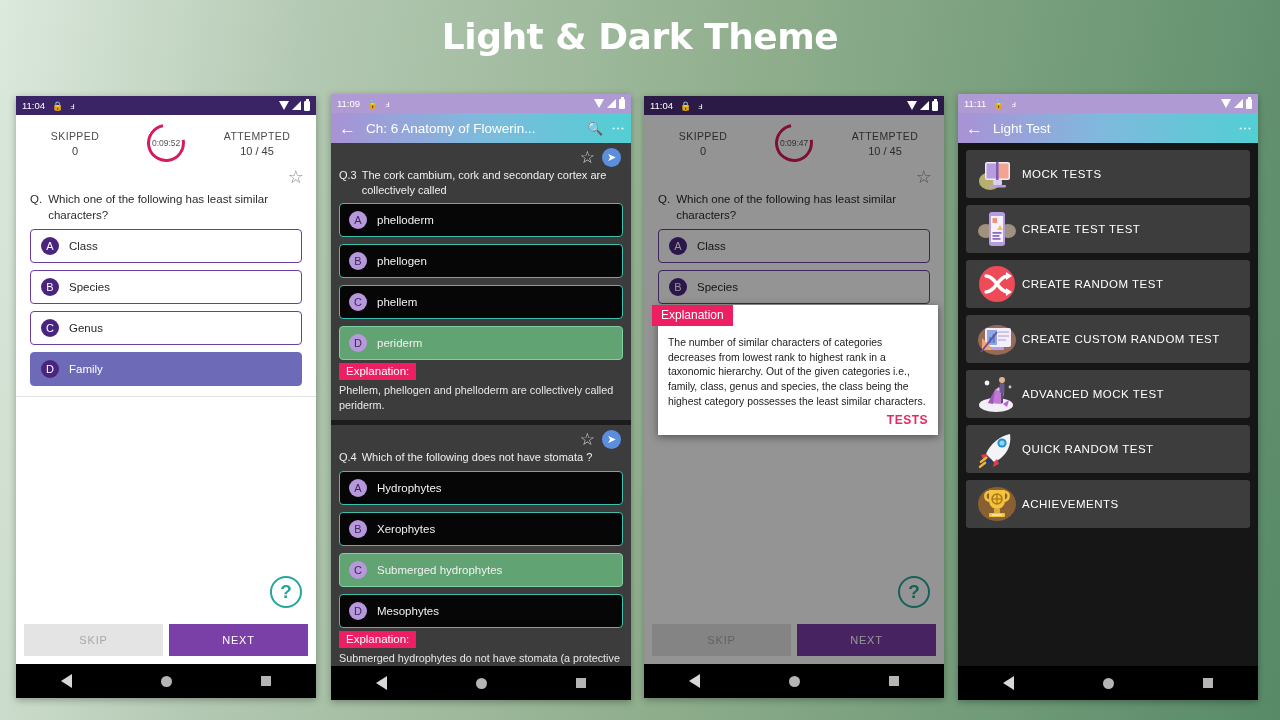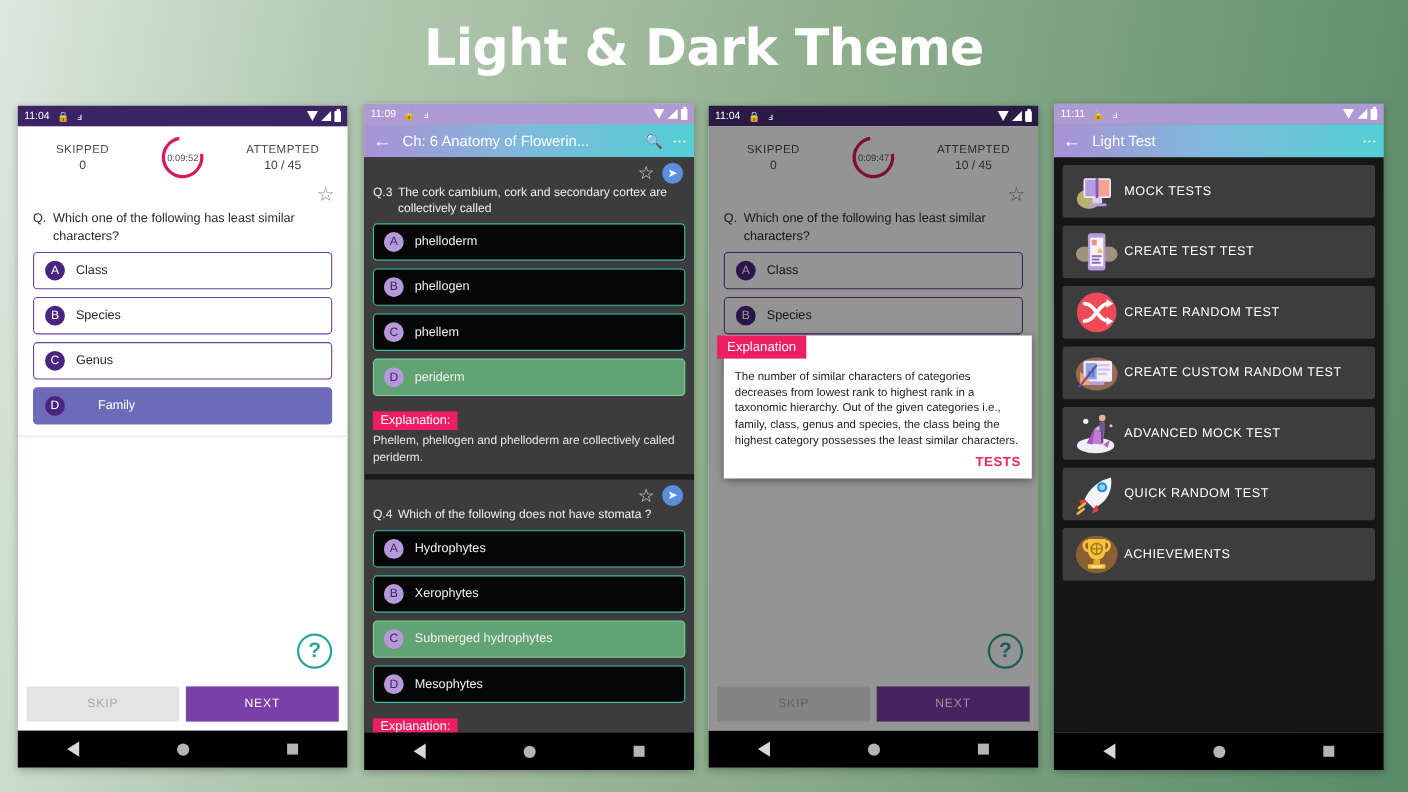--- a/index.html
+++ b/index.html
@@ -8,21 +8,21 @@
     font-family: "Liberation Sans", sans-serif;
     background: linear-gradient(100deg, #dce9dd 0%, #b4c9b3 22%, #8fae8c 55%, #588a68 100%);
     position: relative;
   }
 
   
   #hero-title {
     position: absolute;
     top: 16px; left: 0; width: 100%;
     text-align: center;
-    font-size: 46px;
+    font-size: 36px;
     font-weight: bold;
     letter-spacing: -0.5px;
     color: #ffffff;
     font-family: "DejaVu Sans", sans-serif;
   }
 
   
   .phone {
     position: absolute;
     top: 96px;
@@ -115,21 +115,21 @@
     background: #ffffff;
   }
   .opt .bubble {
     width: 18px; height: 18px; border-radius: 50%;
     background: #4a2580; color: #ffffff;
     font-size: 11px; display: flex; align-items: center; justify-content: center;
     flex: 0 0 18px;
   }
   .opt .otext { font-size: 11.5px; color: #272727; }
   .opt.selected { background: #6d6ab8; border-color: #6d6ab8; }
-  .opt.selected .otext { color: #ffffff; margin-left: 20px; }
+  .opt.selected .otext { color: #ffffff; }
   .opt.selected .bubble { background: #4a2580; }
 
   .light-divider { height: 1px; background: #e2e2e2; margin: 10px 0 0 0; }
   .spacer { flex: 1 1 auto; }
 
   .help-fab {
     position: absolute; right: 14px; bottom: 56px;
     width: 32px; height: 32px; border-radius: 50%;
     border: 2.5px solid #26a69a; background: transparent;
     color: #26a69a; font-size: 19px; font-weight: bold;
@@ -171,21 +171,21 @@
   }
   .dopt .bubble {
     width: 18px; height: 18px; border-radius: 50%;
     background: #b898dd; color: #3b2a52; font-size: 11px;
     display: flex; align-items: center; justify-content: center; flex: 0 0 18px;
   }
   .dopt .otext { font-size: 11.5px; color: #f1f1f1; }
   .dopt.correct { background: #61a372; border-color: #7fd0a2; }
   .expl-badge {
     display: inline-block; background: #ed1e61; color: #ffffff;
-    font-size: 11.5px; padding: 2px 7px 3px 7px; margin-top: 14px;
+    font-size: 11.5px; padding: 2px 7px 3px 7px; margin-top: 3px;
   }
   .expl-text { font-size: 10.8px; color: #e8e8e8; line-height: 1.35; margin-top: 3px; }
 
   
   .dim-overlay {
     position: absolute; inset: 0; background: rgba(0,0,0,0.42); z-index: 5;
   }
   .dialog {
     position: absolute; z-index: 6;
     left: 14px; right: 6px; top: 190px;

